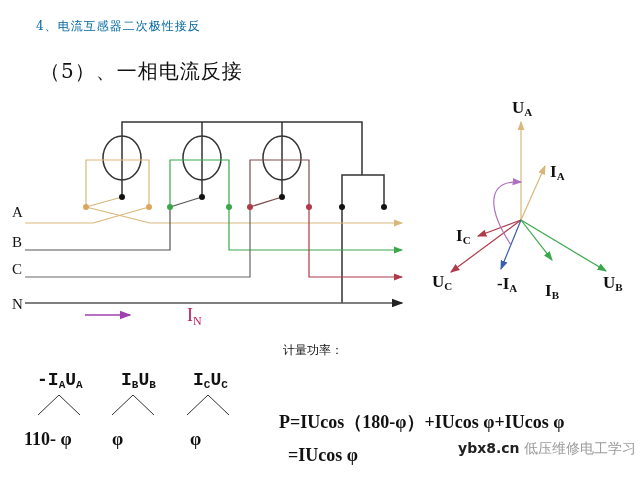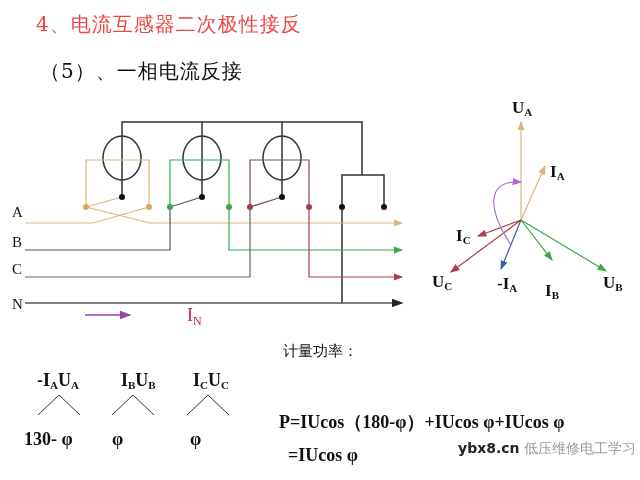--- a/index.html
+++ b/index.html
@@ -1,28 +1,28 @@
 <!DOCTYPE html>
 <html><head>
   <meta charset="utf-8">
   <style>
     html, body { margin: 0; padding: 0; background: #ffffff; }
     body { width: 640px; height: 480px; position: relative; overflow: hidden; font-family: "DejaVu Serif", "Liberation Serif", serif; }
     .abs { position: absolute; }
-    .title { left: 36px; top: 11px; font-size: 20px; color: #ef4444; letter-spacing: 1px; }
+    .title { left: 36px; top: 18px; font-size: 12px; color: #0369a1; letter-spacing: 1px; }
     .subtitle { left: 40px; top: 58px; font-size: 20px; color: #111; letter-spacing: 1px; }
     .phase-label { font-family: "Liberation Serif", serif; font-size: 15px; color: #111; }
     .vec-label { font-family: "Liberation Serif", serif; font-weight: bold; font-size: 17px; color: #111; white-space: nowrap; }
     .vec-label sub { font-size: 11px; vertical-align: -3px; }
     .in-label { font-family: "Liberation Serif", serif; font-size: 18px; color: #be185d; margin-left: 47px; }
     .in-label sub { font-size: 12px; vertical-align: -4px; }
-    .pair { font-family: Liberation Serif, serif; font-weight: bold; font-size: 18px; color: #111; white-space: nowrap; }
+    .pair { font-family: Liberation Mono, monospace; font-weight: bold; font-size: 18px; color: #111; white-space: nowrap; }
     .pair sub { font-size: 11px; vertical-align: -3px; }
     .angle { font-family: "Liberation Serif", serif; font-weight: bold; font-size: 18px; color: #111; white-space: nowrap; }
-    .meter-label { left: 283px; top: 342px; font-size: 15px; color: #111; font-family: Liberation Sans, sans-serif; }
+    .meter-label { left: 283px; top: 342px; font-size: 12px; color: #111; font-family: Liberation Sans, sans-serif; }
     .formula { font-family: "Liberation Serif", serif; font-weight: bold; font-size: 18px; color: #111; white-space: nowrap; margin-top: 33px; }
     .watermark { left: 458px; top: 440px; font-size: 14px; color: #9a9a9a; font-family: "DejaVu Sans", sans-serif; white-space: nowrap; }
     .watermark .wm-site { color: #222; font-weight: bold; }
     svg { position: absolute; left: 0; top: 0; }
   </style>
 </head>
 <body>
 
 <div class="abs title">4、电流互感器二次极性接反</div>
 <div class="abs subtitle">（5）、一相电流反接</div>
@@ -131,21 +131,21 @@
 <div class="abs vec-label" style="left:456px;top:226px;"><span>I</span><sub>C</sub></div>
 <div class="abs vec-label" style="left:432px;top:272px;"><span>U</span><sub>C</sub></div>
 <div class="abs vec-label" style="left:497px;top:274px;"><span>-</span><span>I</span><sub>A</sub></div>
 <div class="abs vec-label" style="left:545px;top:263px;margin-top:18px;"><span>I</span><sub>B</sub></div>
 <div class="abs vec-label" style="left:603px;top:273px;"><span>U</span><sub>B</sub></div>
 
 <div class="abs pair" style="left:37px;top:370px;"><span>-</span><span>I</span><sub>A</sub><span>U</span><sub>A</sub></div>
 <div class="abs pair" style="left:121px;top:370px;"><span>I</span><sub>B</sub><span>U</span><sub>B</sub></div>
 <div class="abs pair" style="left:193px;top:370px;"><span>I</span><sub>C</sub><span>U</span><sub>C</sub></div>
 
-<div class="abs angle" style="left:24px;top:429px;">130- φ</div>
+<div class="abs angle" style="left:24px;top:429px;">110- φ</div>
 <div class="abs angle" style="left:112px;top:429px;">φ</div>
 <div class="abs angle" style="left:190px;top:429px;">φ</div>
 
 <div class="abs meter-label">计量功率：</div>
 <div class="abs formula" style="left:279px;top:377px;">P=IUcos（180-φ）+IUcos φ+IUcos φ</div>
 <div class="abs formula" style="left:288px;top:412px;">=IUcos φ</div>
 
 <div class="abs watermark"><span class="wm-site">ybx8.cn</span> <span>低压维修电工学习</span></div>
 
 </body></html>

